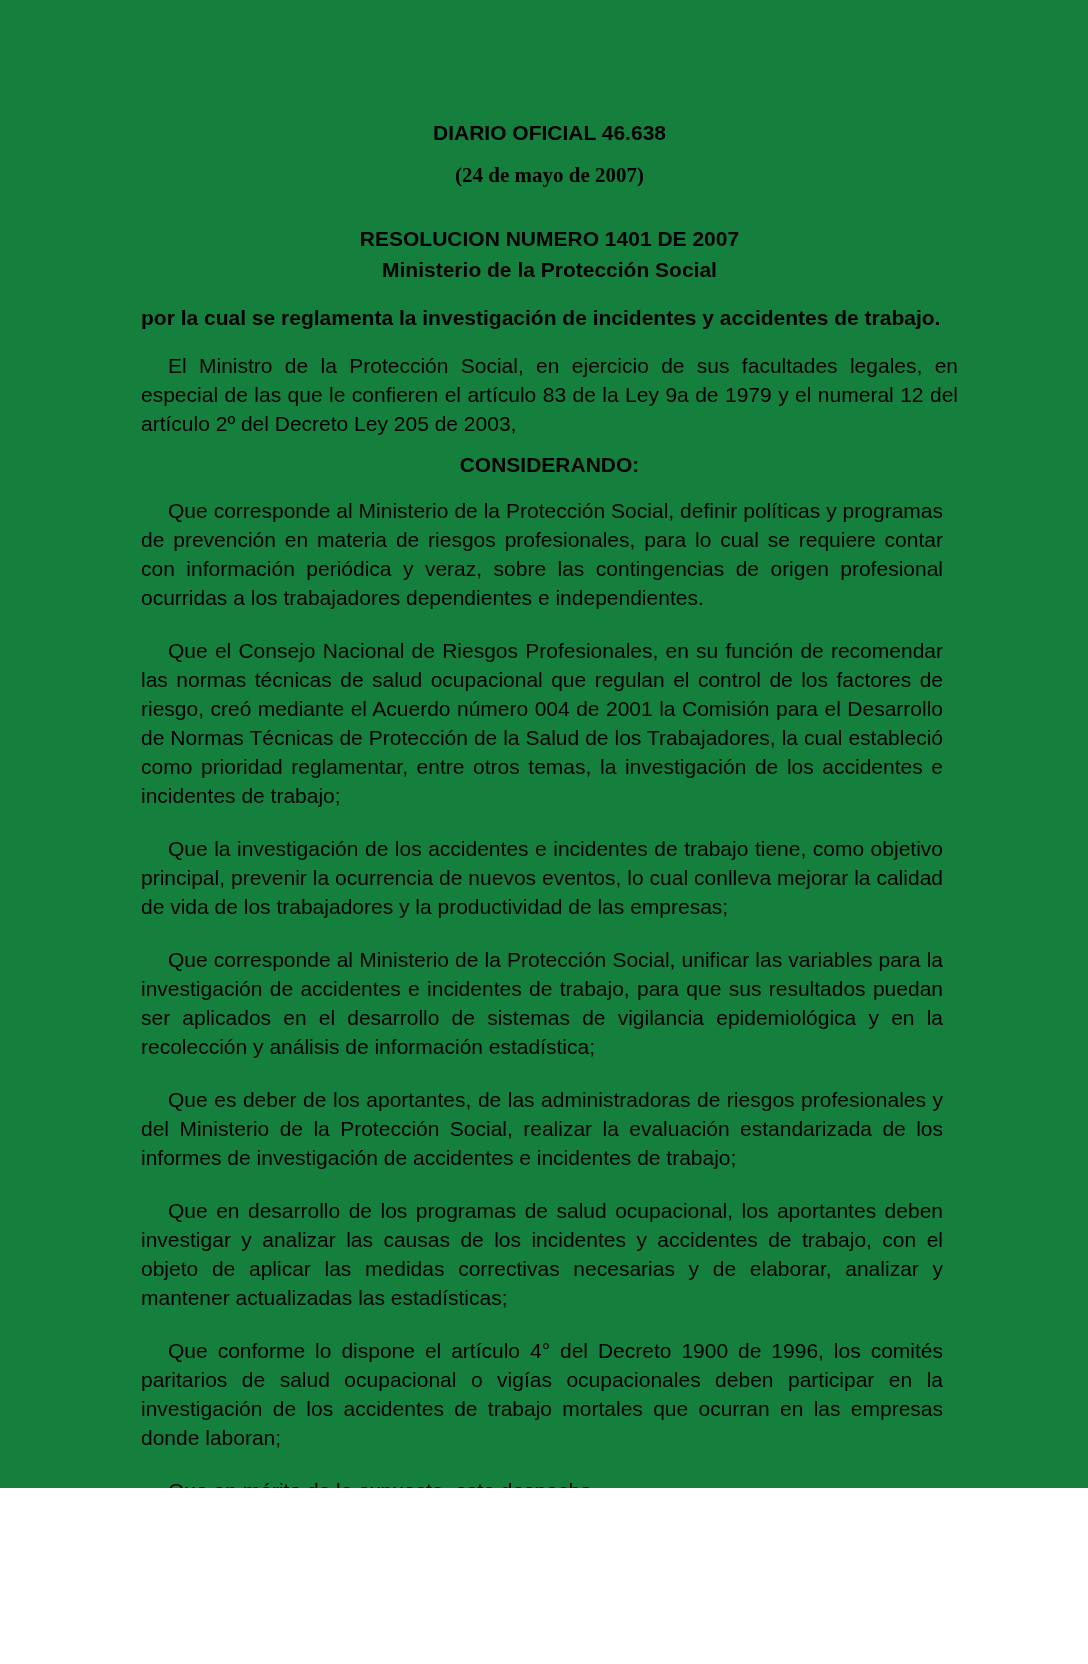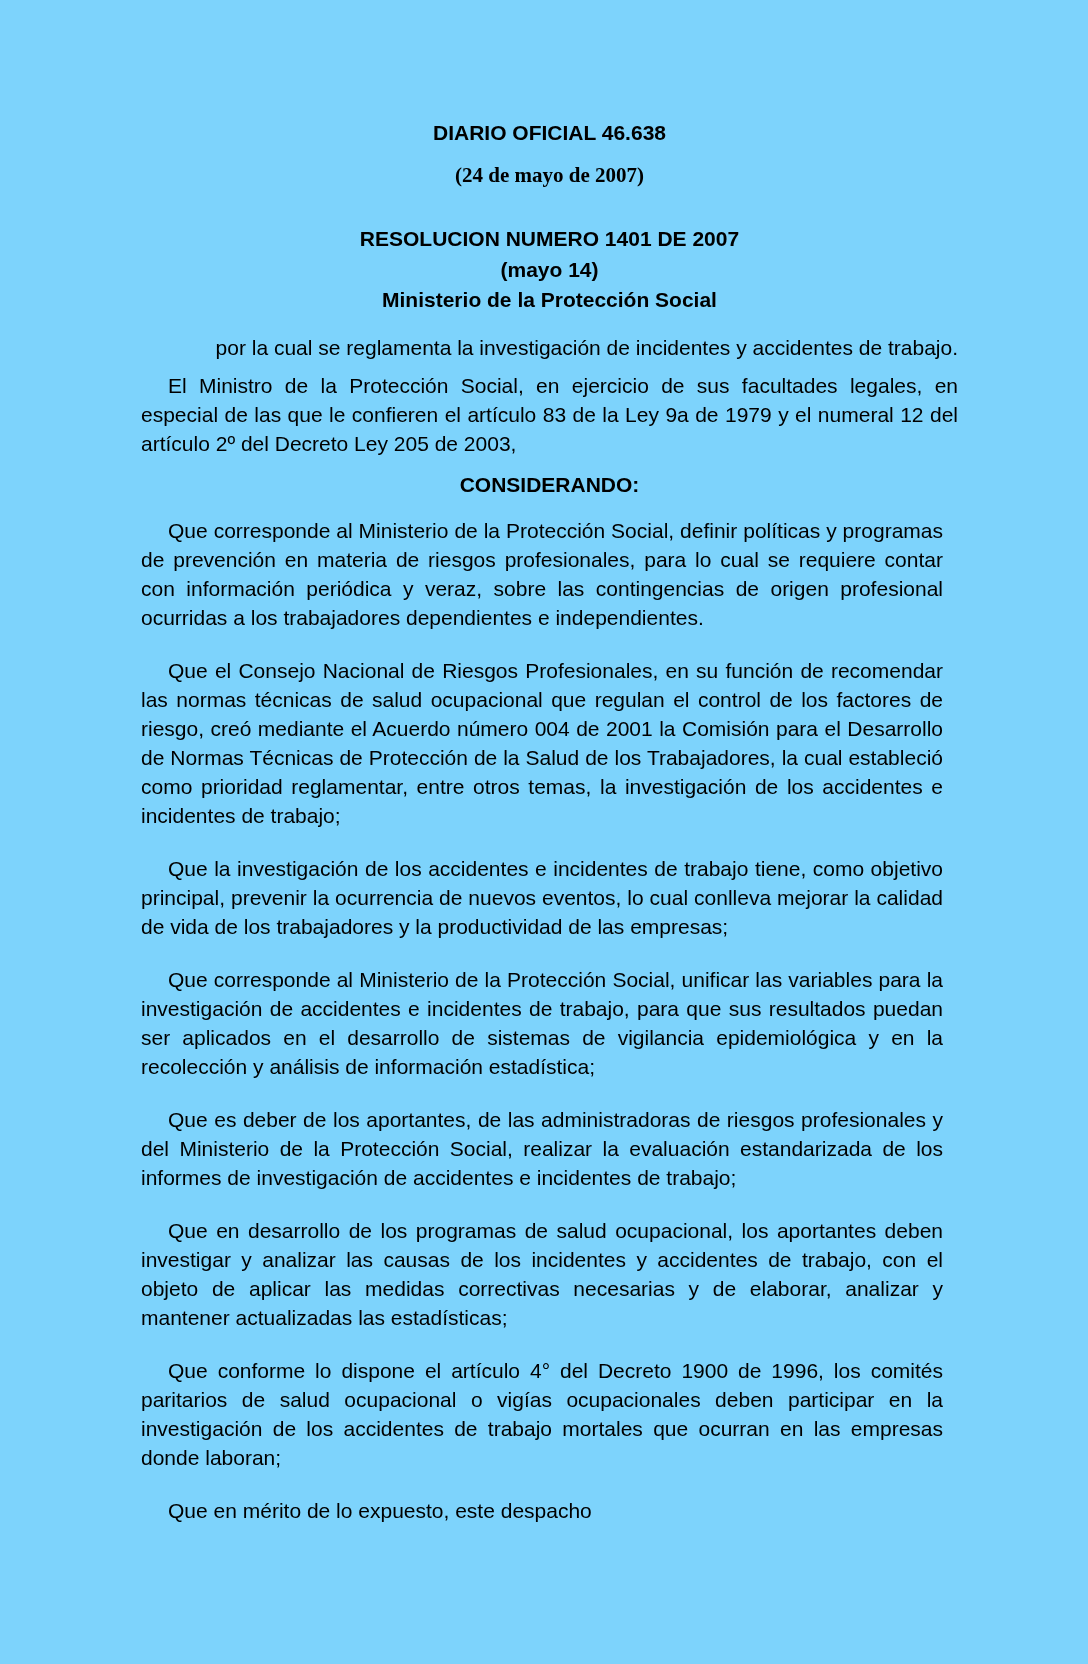--- a/index.html
+++ b/index.html
@@ -3,43 +3,43 @@
 <meta charset="utf-8">
 <style>
   html, body {
     margin: 0;
     padding: 0;
     background: #ffffff;
   }
   .page {
     position: relative;
     width: 1088px;
-    height: 1664px;
-    background: #7dd3fc;
+    height: 1488px;
+    background: #15803d;
     box-sizing: border-box;
     padding: 118px 130px 40px 141px;
     font-family: "Liberation Sans", "DejaVu Sans", sans-serif;
     font-size: 21px;
     line-height: 29px;
     color: #000000;
     overflow: hidden;
   }
   .center { text-align: center; }
   .bold   { font-weight: bold; }
 
   .journal-title    { margin: 0 0 14px 0; }
   .journal-date     { margin: 0 0 34px 0; font-family: Liberation Serif, serif; }
   .resolution-title { margin: 0 0 2px 0; }
   .resolution-date  { margin: 0 0 1px 0; }
   .ministry-name    { margin: 0 0 19px 0; }
 
   .subject {
-    margin: 0 0 9px 0;
-    font-weight: normal;
-    text-align: right;
+    margin: 0 0 19px 0;
+    font-weight: bold;
+    text-align: left;
   }
   .preamble {
     margin: 0 0 12px 0;
     font-weight: normal;
     text-align: justify;
     text-indent: 27px;
   }
   .considering-heading {
     margin: 0 0 17px 0;
     font-weight: bold;
@@ -55,21 +55,20 @@
 <body>
 
 <div class="page">
 
   <div class="journal-title center bold">DIARIO OFICIAL 46.638</div>
 
   <div class="journal-date center bold">(24 de mayo de 2007)</div>
 
   <div class="resolution-title center bold">RESOLUCION NUMERO 1401 DE 2007</div>
 
-  <div class="resolution-date center bold">(mayo 14)</div>
 
   <div class="ministry-name center bold">Ministerio de la Protección Social</div>
 
   <p class="subject">por la cual se reglamenta la investigación de incidentes y accidentes de trabajo.</p>
 
   <p class="preamble">El Ministro de la Protección Social, en ejercicio de sus facultades legales, en especial de las que le confieren el artículo 83 de la Ley 9a de 1979 y el numeral 12 del artículo 2º del Decreto Ley 205 de 2003,</p>
 
   <div class="considering-heading">CONSIDERANDO:</div>
 
   <p class="body-par">Que corresponde al Ministerio de la Protección Social, definir políticas y programas de prevención en materia de riesgos profesionales, para lo cual se requiere contar con información periódica y veraz, sobre las contingencias de origen profesional ocurridas a los trabajadores dependientes e independientes.</p>

